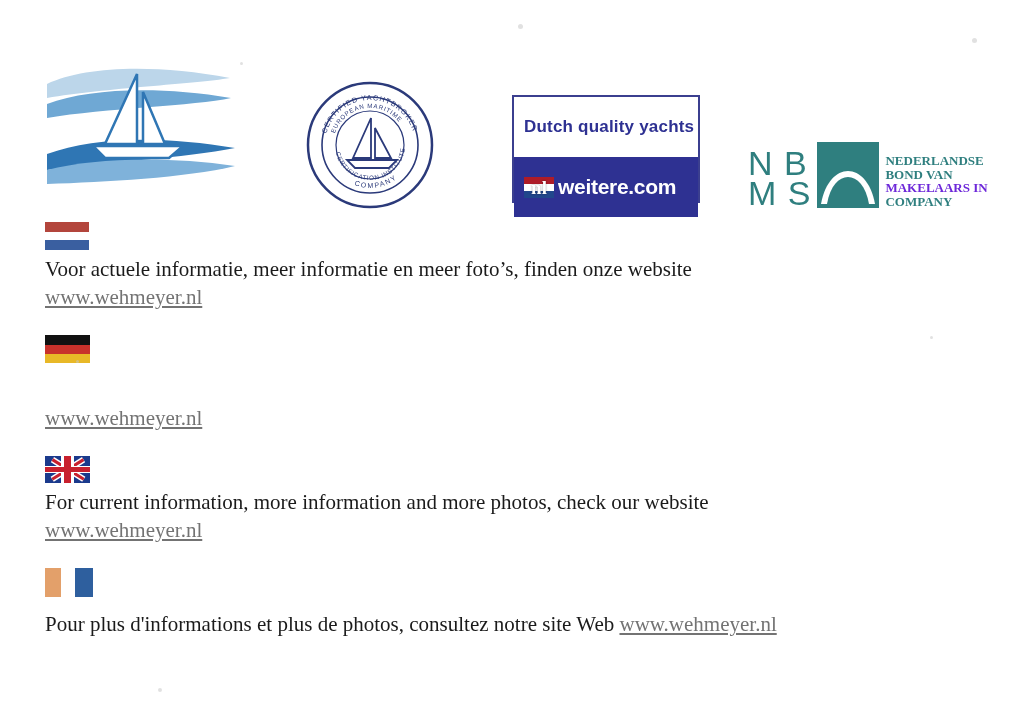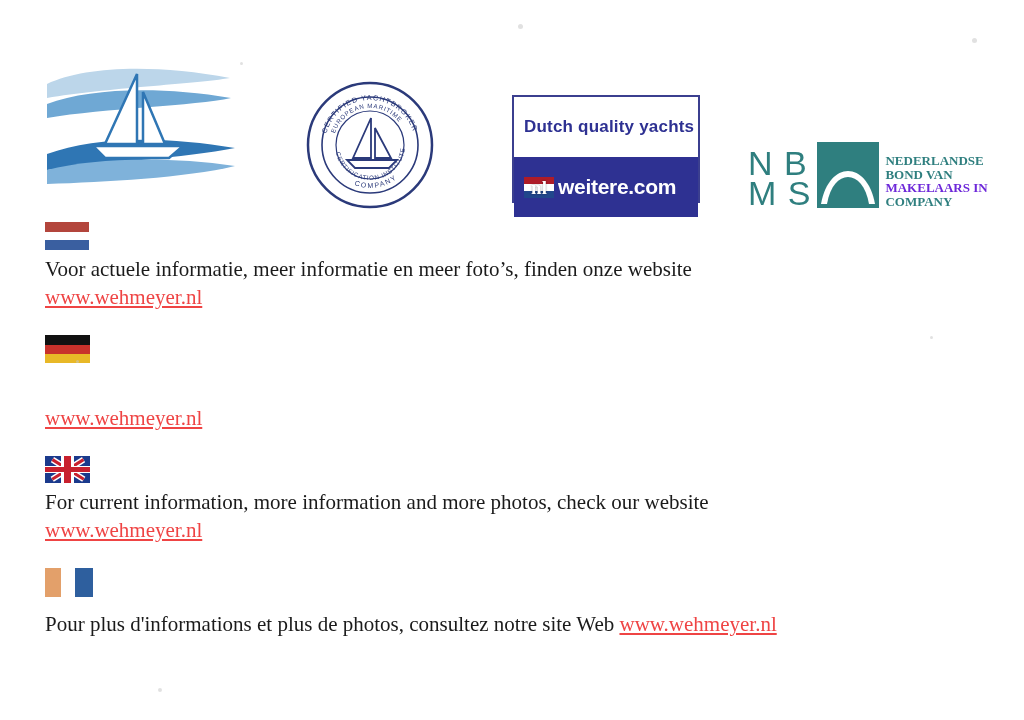--- a/index.html
+++ b/index.html
@@ -205,21 +205,21 @@
     background: linear-gradient(to right, #e3a06a 0 33.33%, #ffffff 33.33% 62%, #2e5f9e 62% 100%);
   }
 
   .lang-text {
     font-family: "Liberation Serif", serif;
     font-size: 21px;
     line-height: 28px;
     color: #1b1b1b;
   }
   .lang-text .url {
-    color: #ef4444;
+    color: #737373;
     text-decoration: underline;
   }
   .spacer-8 { height: 8px; }
   .spacer-16 { height: 16px; }
 
   
   .speckle {
     position: absolute;
     background: #c9c9c9;
     border-radius: 50%;

